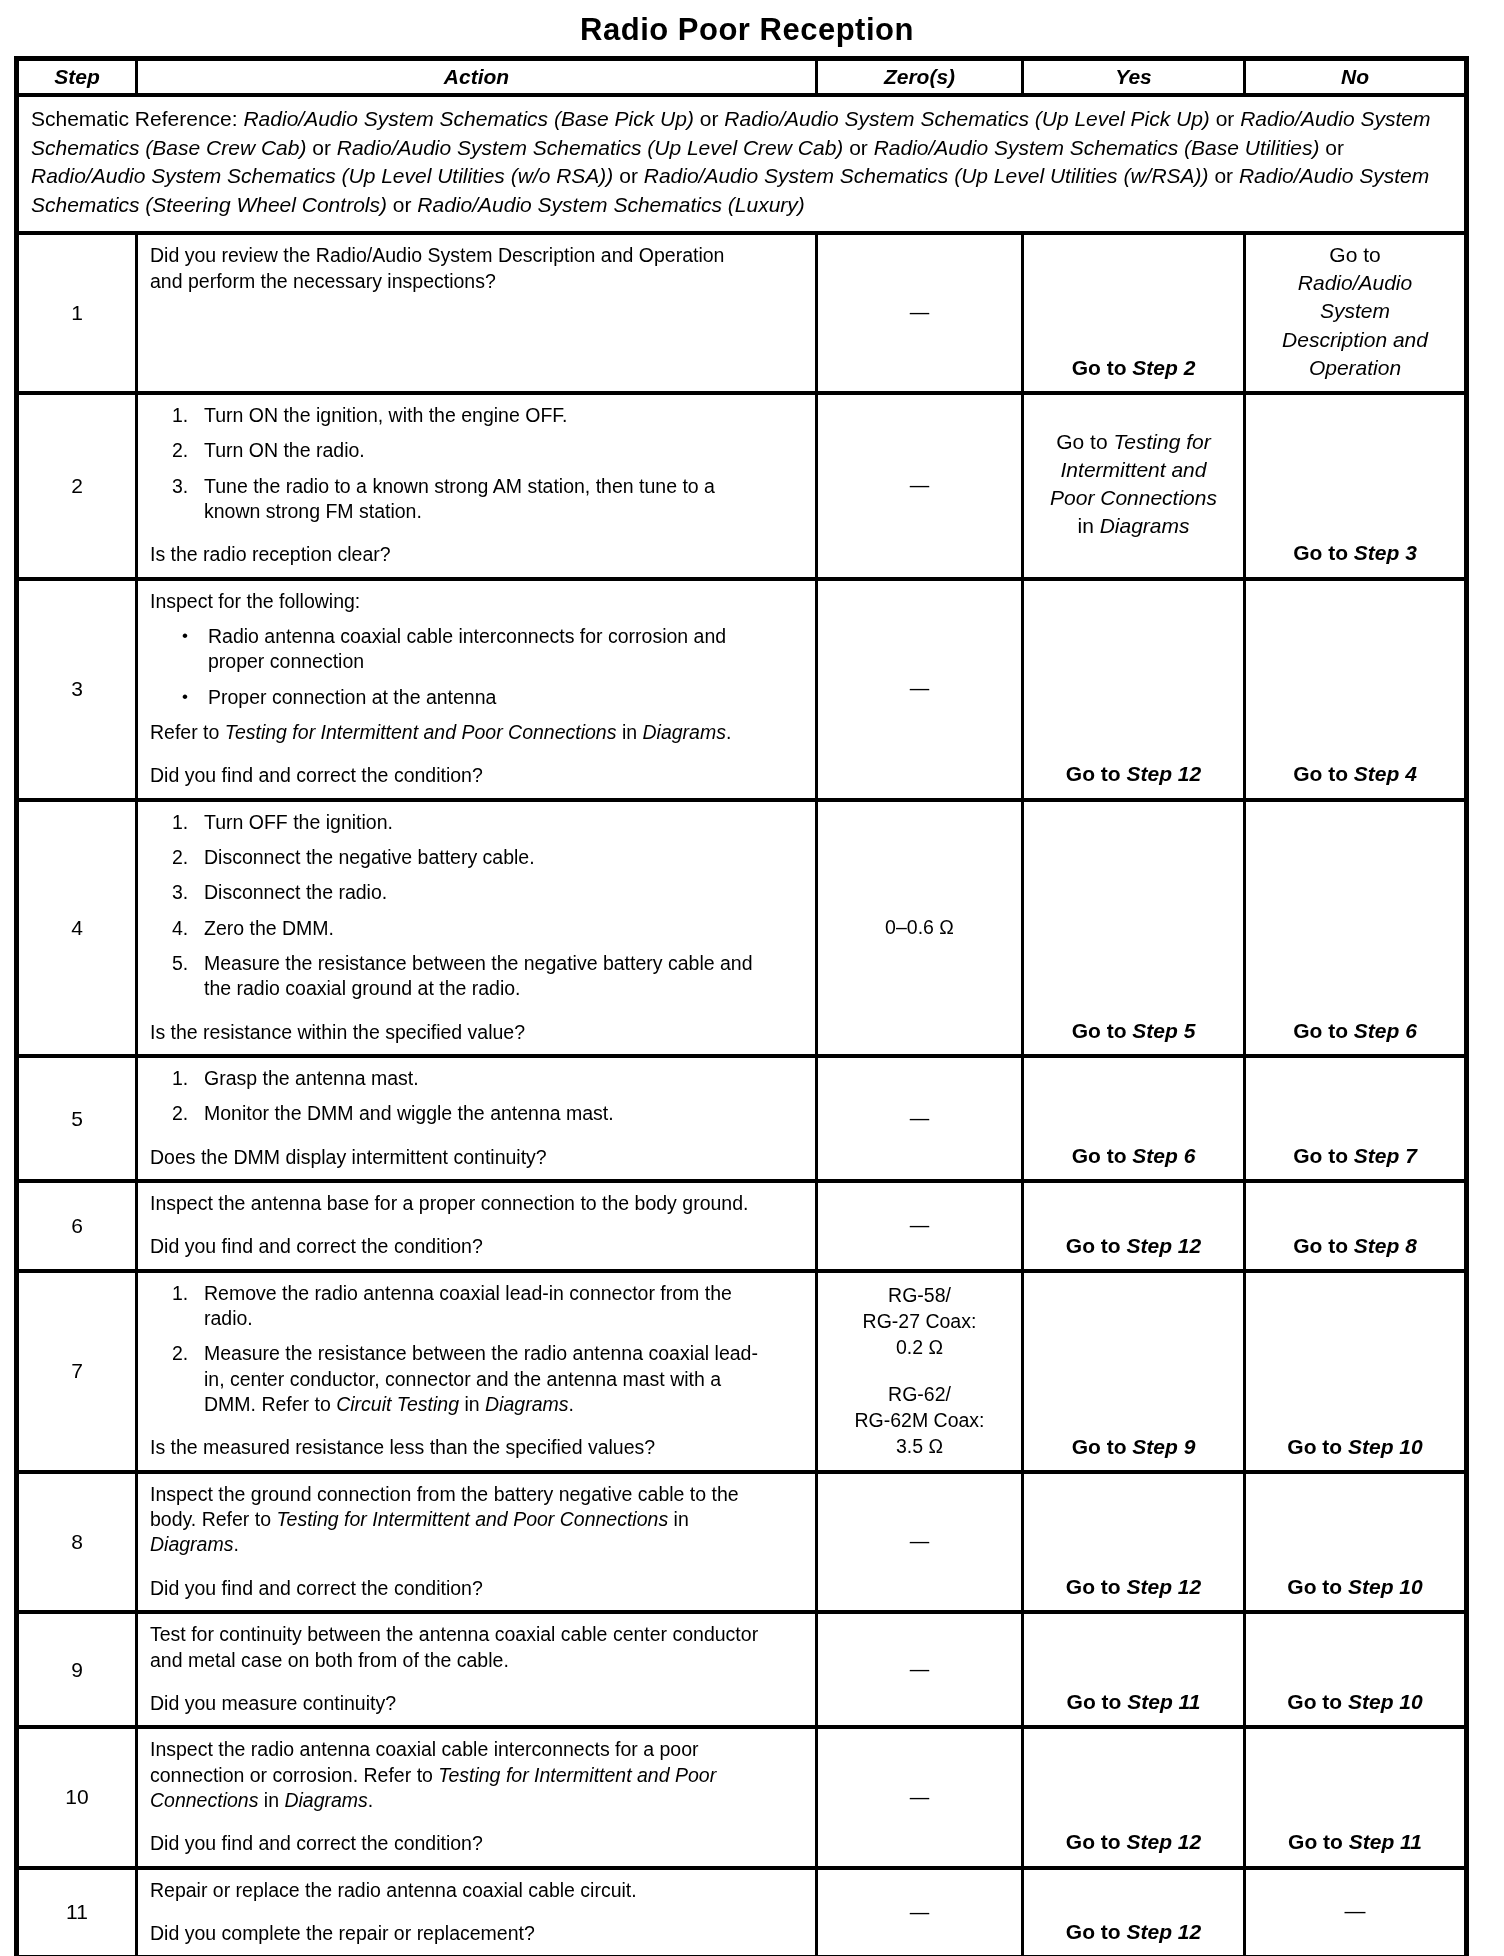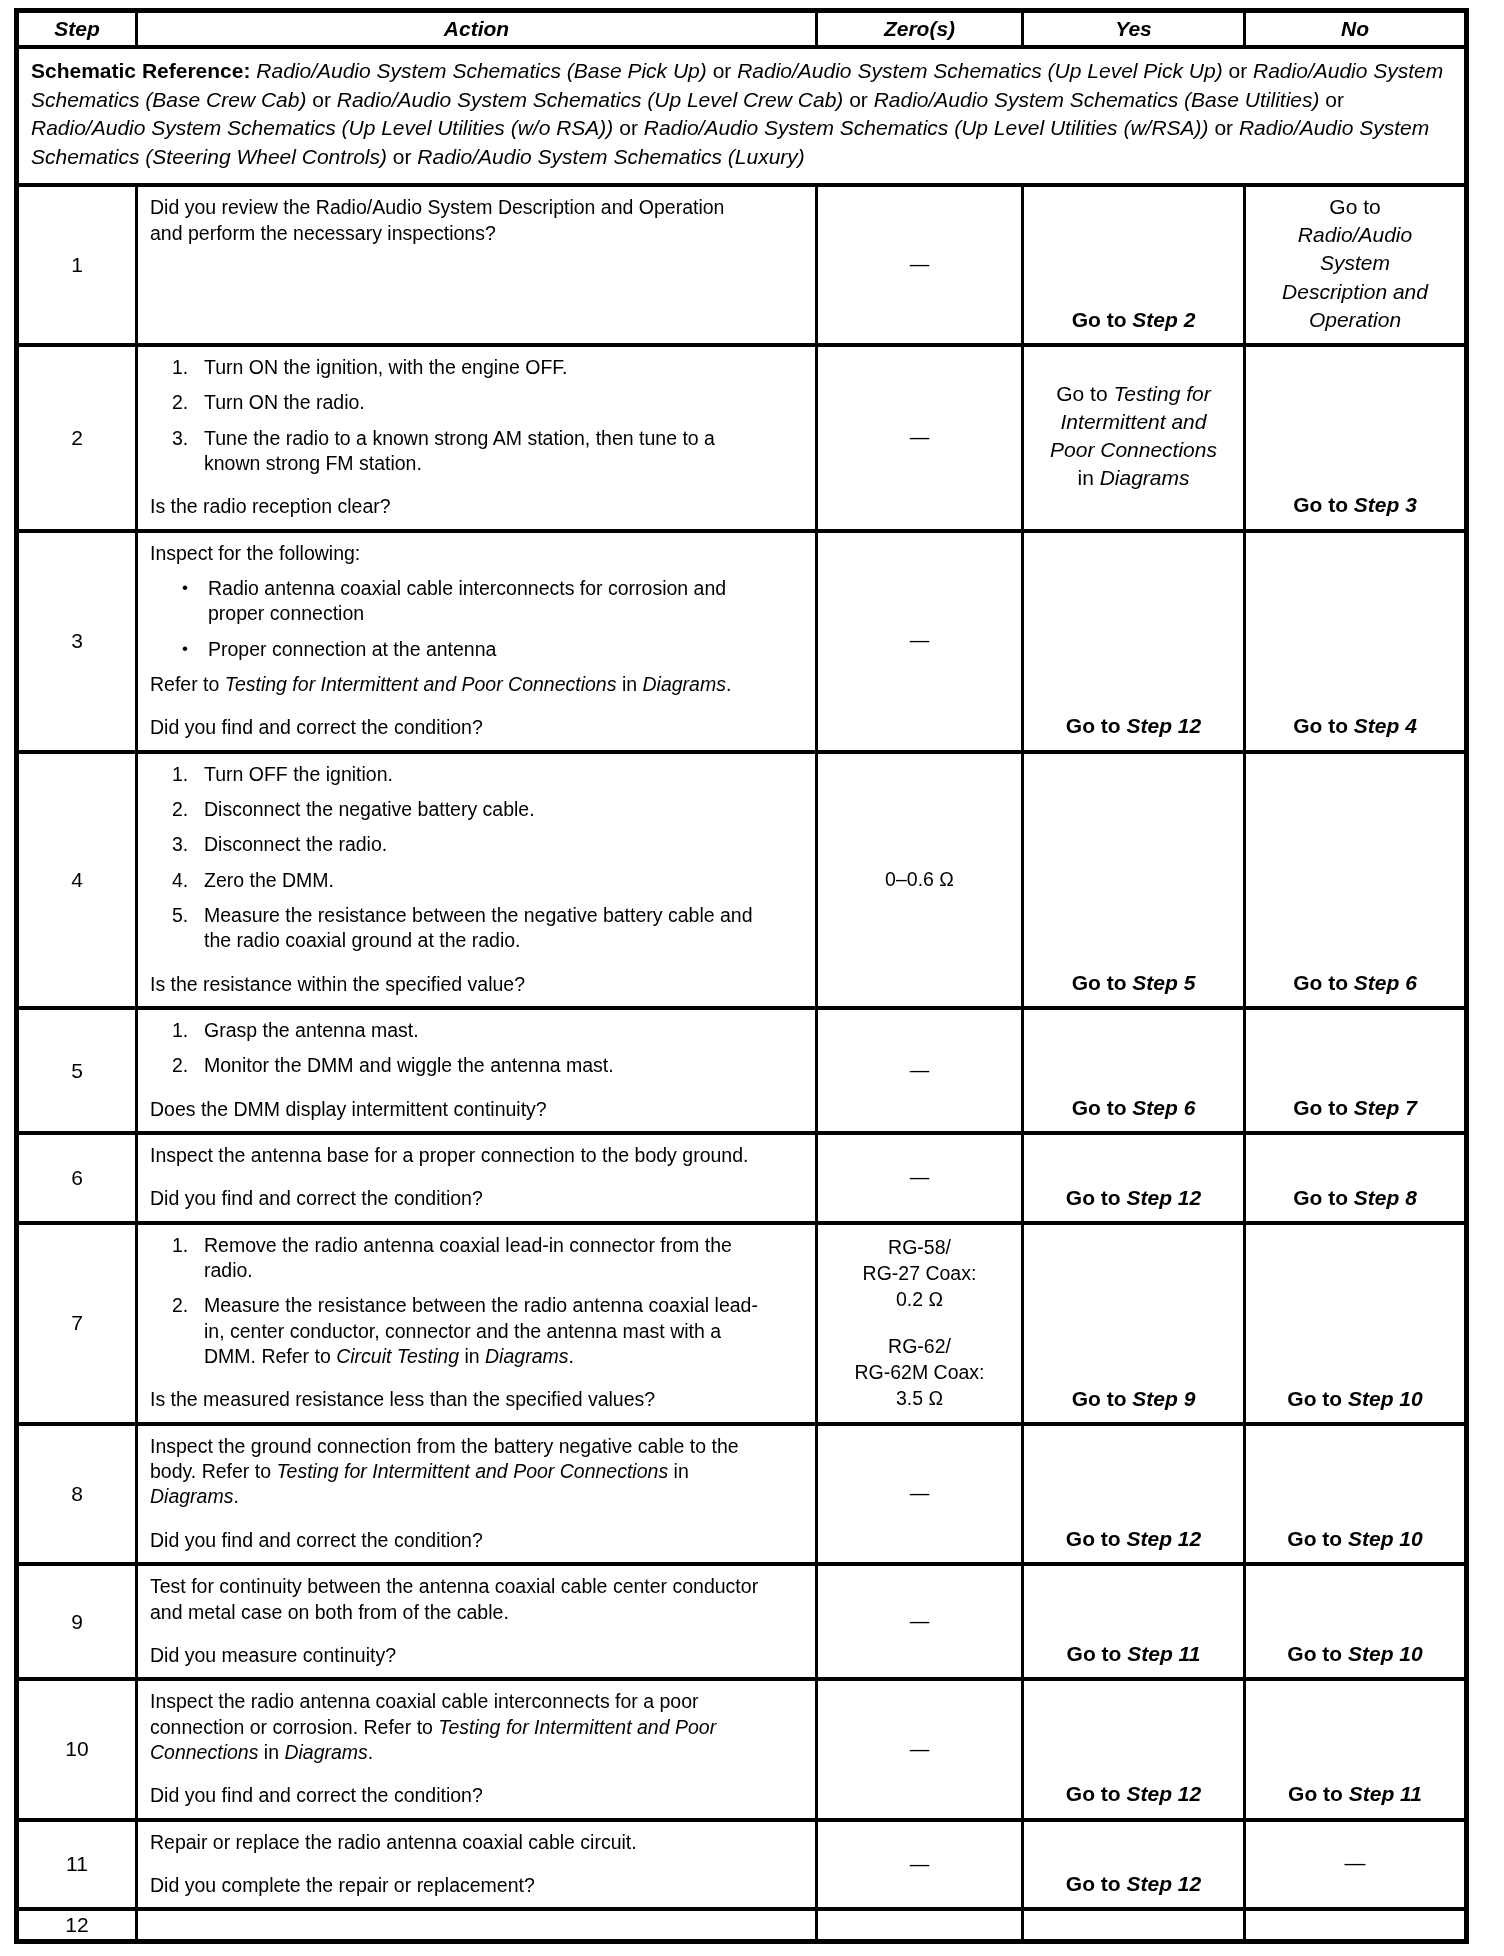--- a/index.html
+++ b/index.html
@@ -94,26 +94,27 @@
   
   .goto-cell {
     text-align: center;
     font-size: 21px;
     line-height: 1.34;
     padding: 6px 6px 9px 6px;
   }
   .va-bottom { vertical-align: bottom; font-weight: bold; }
   .va-center { vertical-align: middle; }
   i { font-style: italic; }
-  b { font-weight: 700; }
+  b { font-weight: 400; }
 </style>
 </head>
 <body>
 
 <div class="page">
+  <div class="doc-title">Radio Poor Reception</div>
 
   <table class="steps-table">
     <colgroup>
       <col style="width:120px">
       <col style="width:680px">
       <col style="width:206px">
       <col style="width:222px">
       <col style="width:222px">
     </colgroup>
     <thead>

